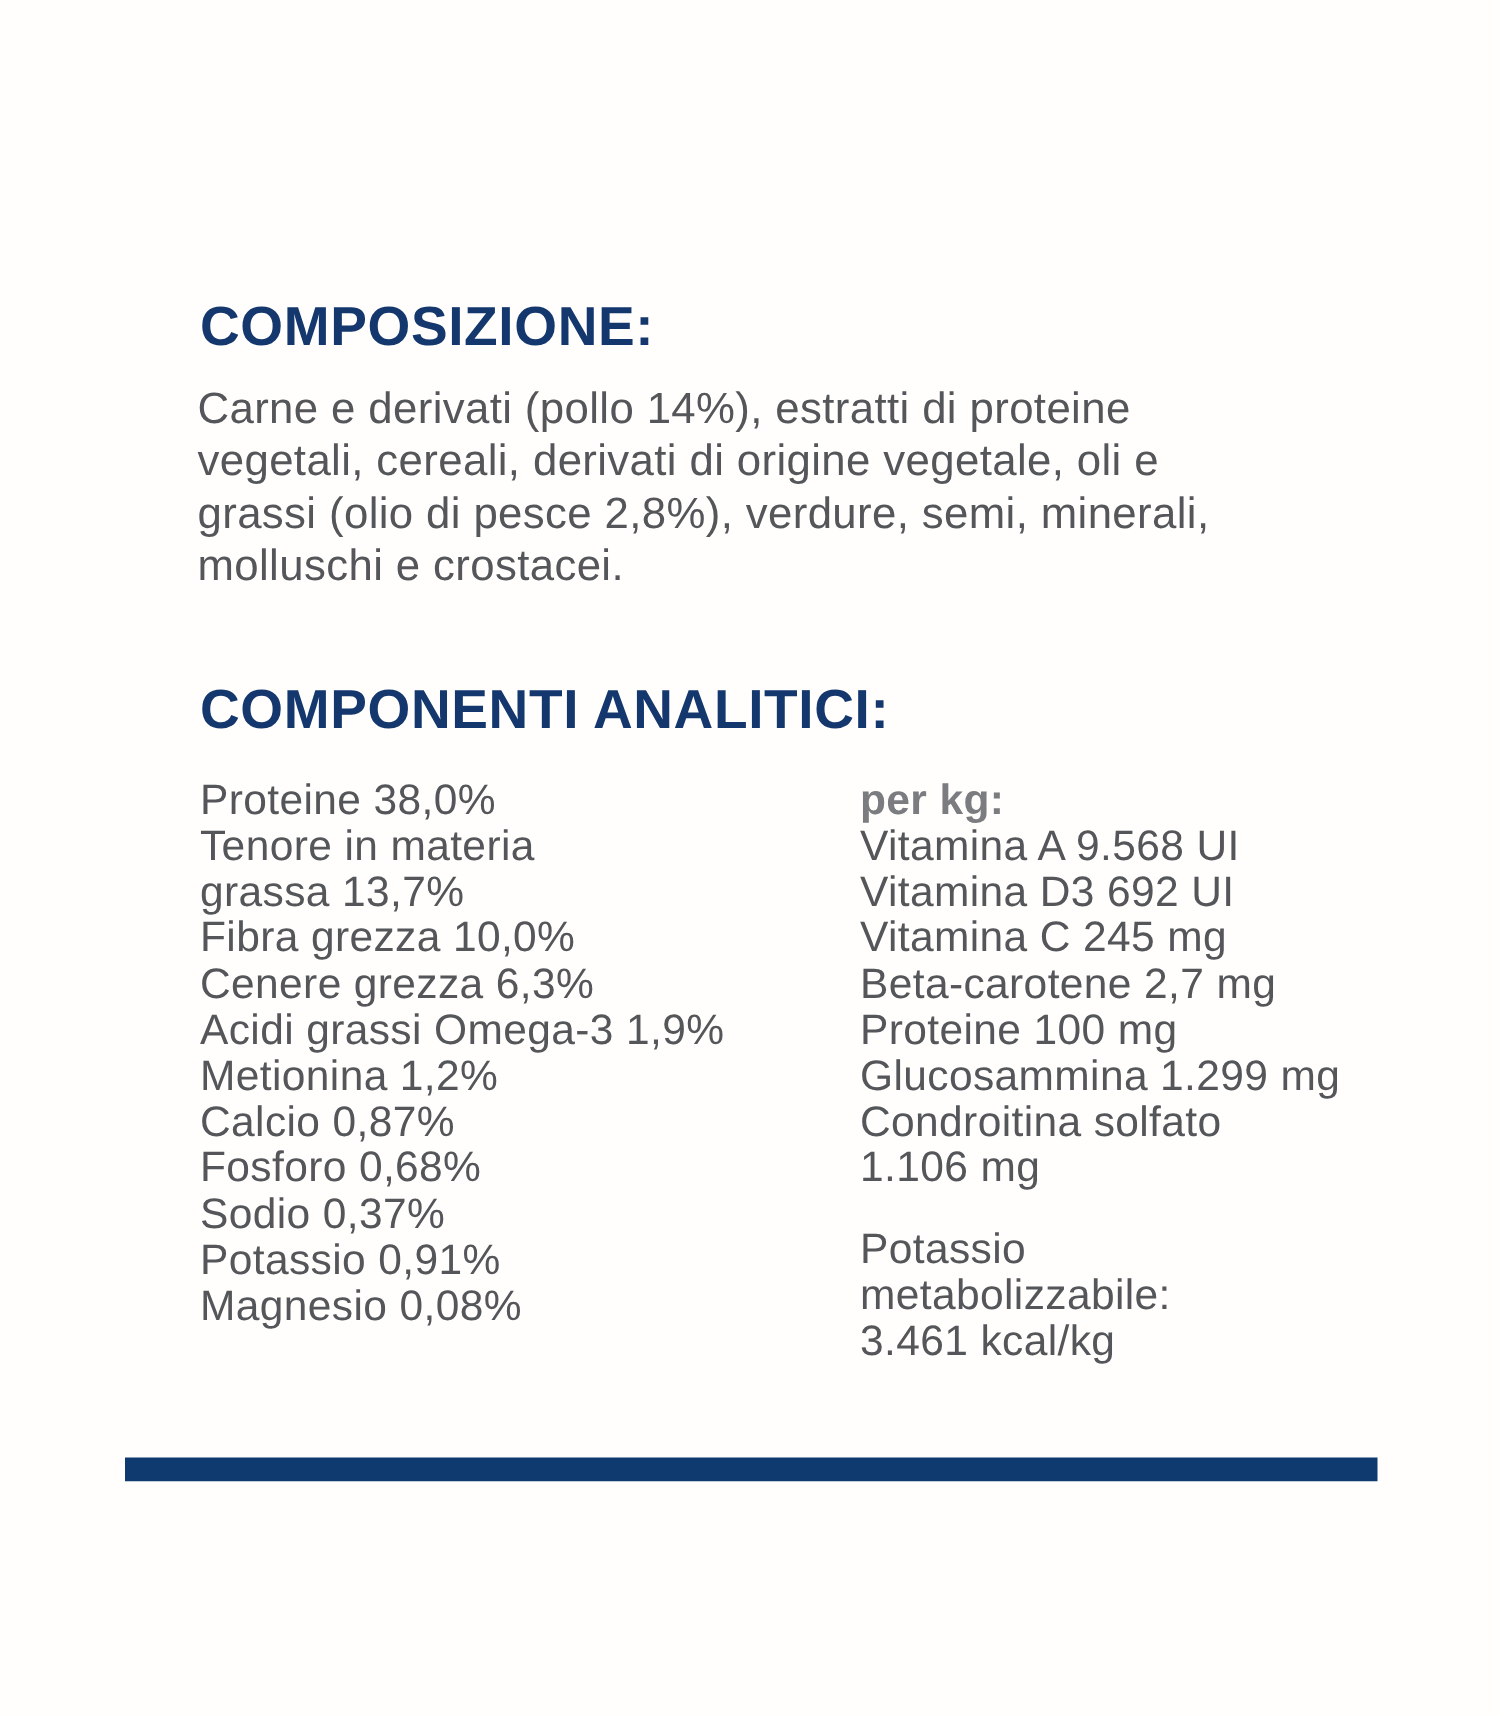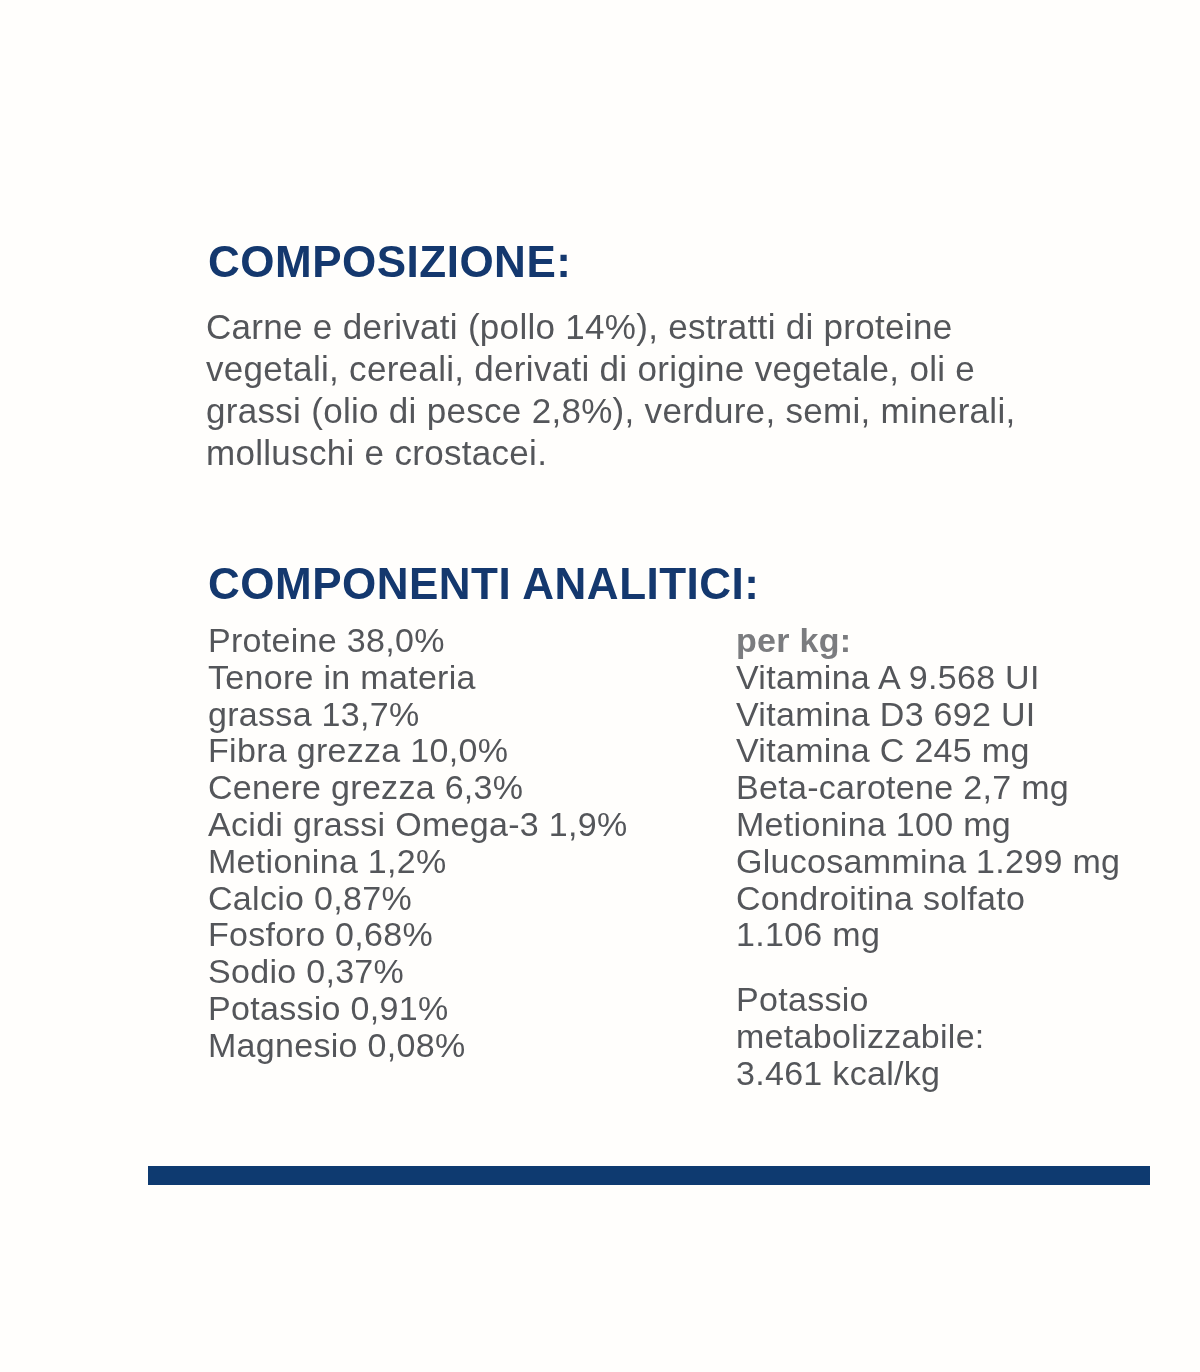--- a/index.html
+++ b/index.html
@@ -11,34 +11,34 @@
   }
   *{margin:0;padding:0;box-sizing:border-box;}
   html,body{width:1200px;height:1372px;}
   body{
     background:var(--page-bg);
     font-family:"Liberation Sans", sans-serif;
     color:var(--body-gray);
     position:relative;
     overflow:hidden;
   }
-  .page{position:absolute;inset:0;margin-left:48px;}
+  .page{position:absolute;inset:0;}
 
   .section-heading{
     position:absolute;
     left:160px;
     font-size:44px;
     font-weight:700;
     letter-spacing:0.5px;
     color:var(--heading-blue);
     line-height:48px;
     white-space:nowrap;
   }
   #composition-heading{top:238px;}
-  #analytical-heading{top:560px;}
+  #analytical-heading{top:544px;}
 
   .body-lines{
     position:absolute;
     left:158px;
     font-size:35px;
     font-weight:400;
     letter-spacing:0.3px;
     line-height:42px;
     color:var(--body-gray);
     white-space:nowrap;
@@ -108,21 +108,21 @@
         <div class="text-line">Magnesio 0,08%</div>
       </div>
 
     <div id="right-column" class="col">
       <div class="per-kg">per kg:</div>
       <div>
           <div class="text-line">Vitamina A 9.568 UI</div>
           <div class="text-line">Vitamina D3 692 UI</div>
           <div class="text-line">Vitamina C 245 mg</div>
           <div class="text-line">Beta-carotene 2,7 mg</div>
-          <div class="text-line">Metionina 100 mg</div>
+          <div class="text-line">Proteine 100 mg</div>
           <div class="text-line">Glucosammina 1.299 mg</div>
           <div class="text-line">Condroitina solfato</div>
           <div class="text-line">1.106 mg</div>
         </div>
       <div class="energy">
           <div class="text-line">Potassio</div>
           <div class="text-line">metabolizzabile:</div>
           <div class="text-line">3.461 kcal/kg</div>
         </div>
     </div>

